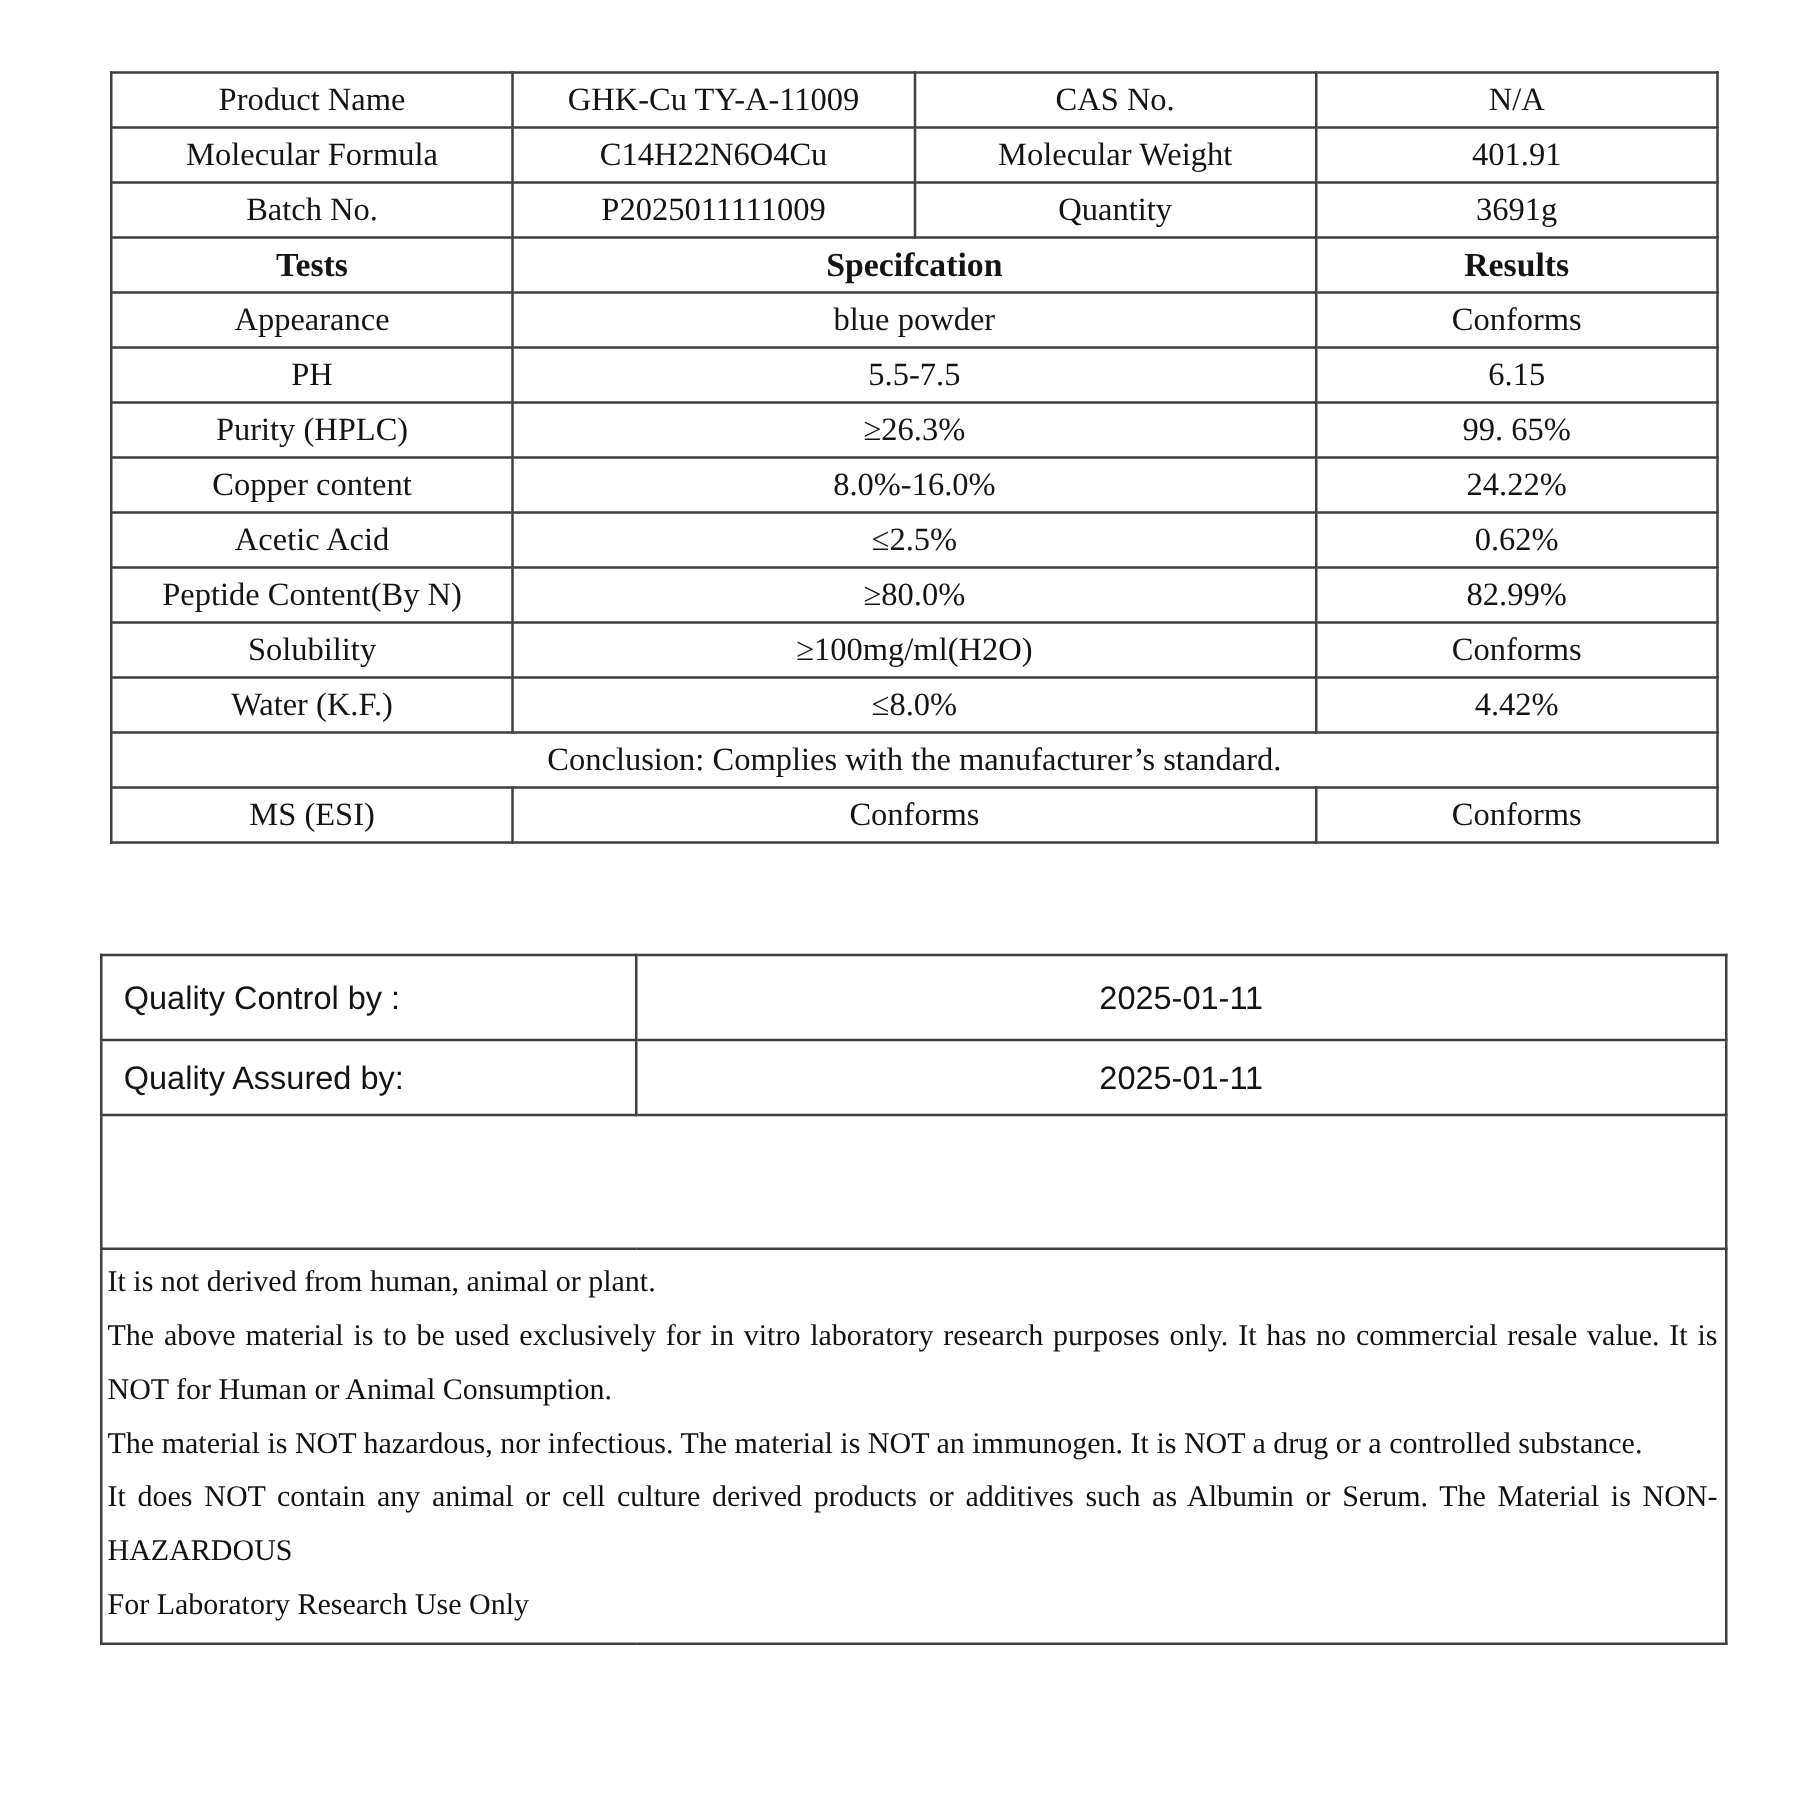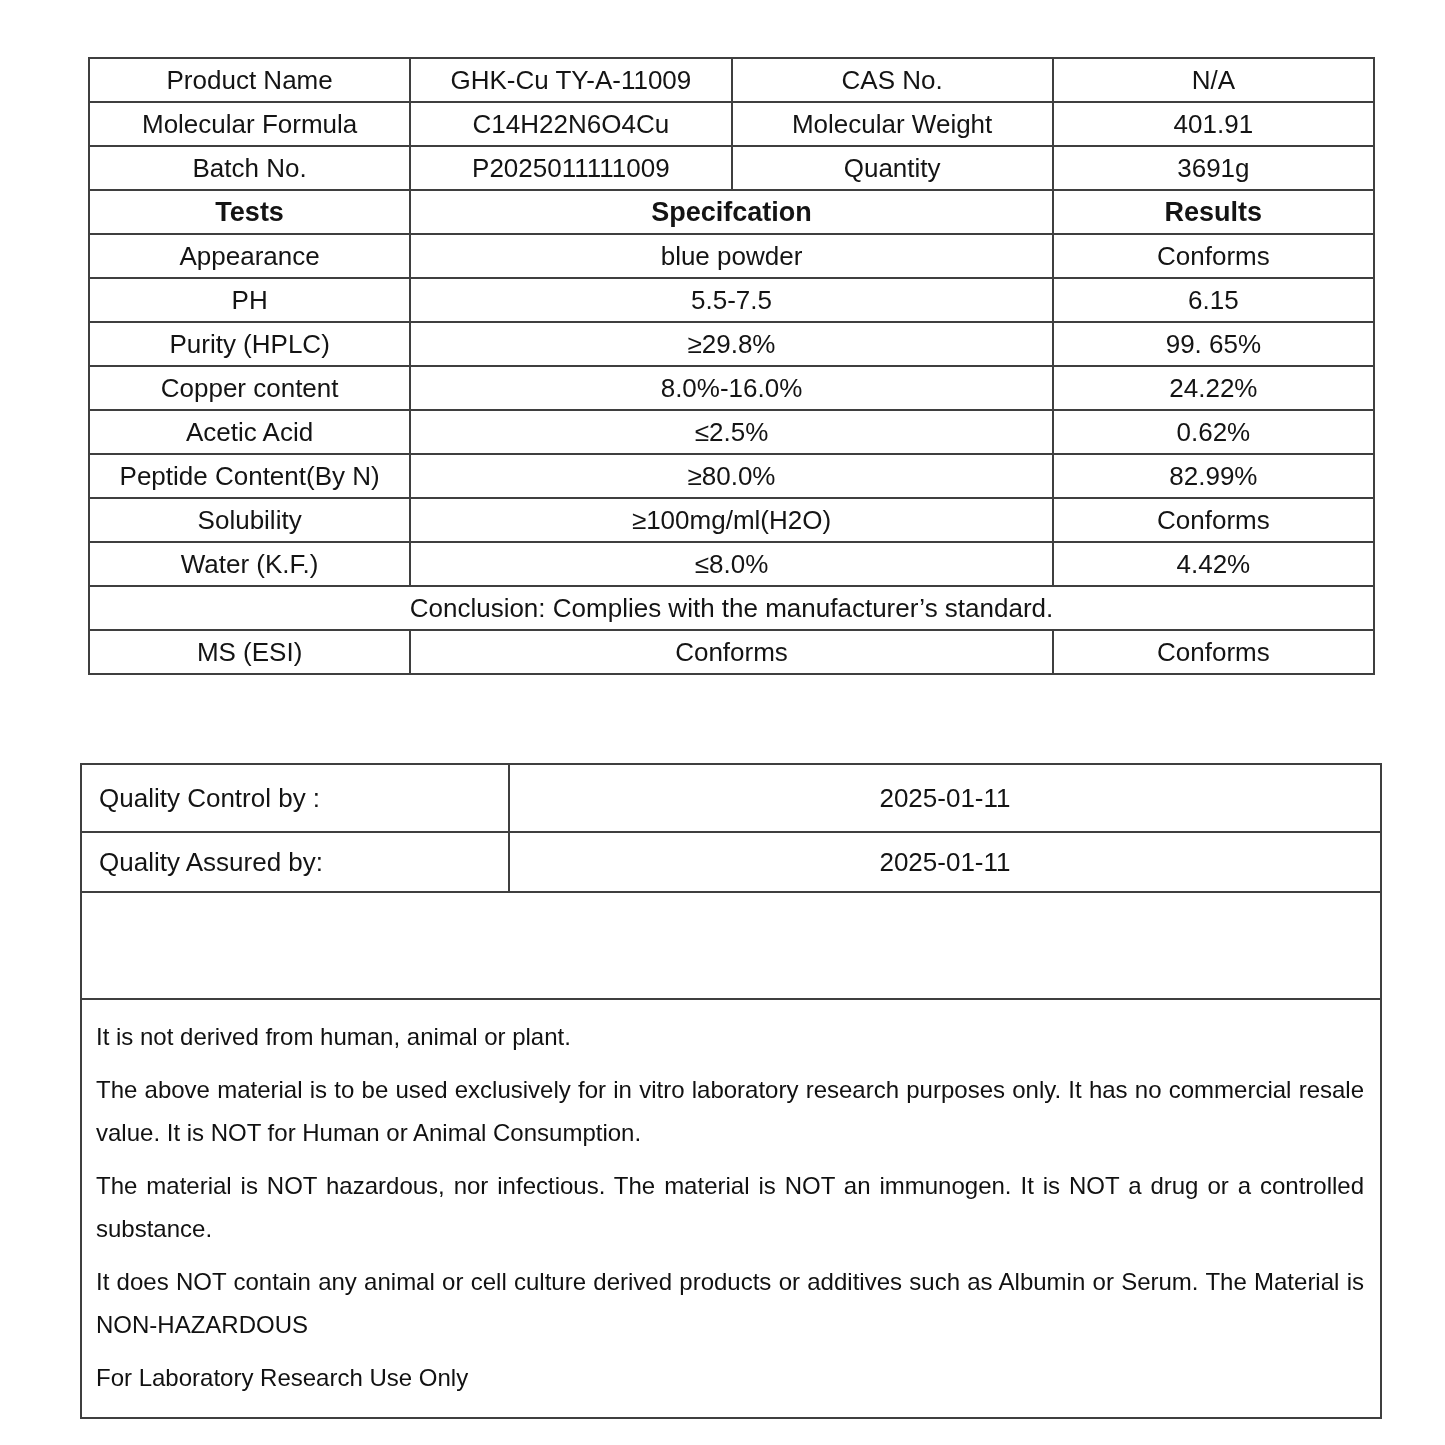--- a/index.html
+++ b/index.html
@@ -21,42 +21,43 @@
   .t1 { position: absolute; left: 88px; top: 57px; width: 1287px; }
   .t1 td {
     border: 2px solid #3f3f3f;
     text-align: center;
     vertical-align: middle;
     font-size: 26px;
     padding: 0 4px;
     overflow: hidden;
     white-space: nowrap;
   }
-  .t1 tr { height: 44px; }
+  .t1 tr { height: 44px; font-family: Liberation Serif, serif; }
   .t1 tr.hdr td { font-weight: 700; font-size: 27px; }
 
   
   .t2 { position: absolute; left: 80px; top: 763px; width: 1302px; }
   .t2 td {
     border: 2px solid #3f3f3f;
     vertical-align: middle;
     font-size: 26px;
   }
   .t2 .c1 { width: 428px; }
   .row-qc1 { height: 68px; }
   .row-qc2 { height: 60px; }
   .row-empty { height: 107px; }
   .qc-label { padding-left: 17px; }
   .qc-value { text-align: center; }
   .disc-cell { padding: 5px 6px 8px 4px; vertical-align: top; }
   .disc-cell p {
-    margin: 10px;
+    margin: 0;
     font-size: 24px;
     line-height: 43px;
     color: #111111;
+    font-family: Liberation Serif, serif;
   }
   .disc-cell p.just { text-align: justify; }
 </style>
 </head>
 <body>
 
 <div class="page">
 
   <table class="t1">
     <colgroup>
@@ -96,21 +97,21 @@
         <td colspan="2">blue powder</td>
         <td>Conforms</td>
       </tr>
       <tr>
         <td>PH</td>
         <td colspan="2">5.5-7.5</td>
         <td>6.15</td>
       </tr>
       <tr>
         <td>Purity (HPLC)</td>
-        <td colspan="2">≥29.8%</td>
+        <td colspan="2">≥26.3%</td>
         <td>99. 65%</td>
       </tr>
       <tr>
         <td>Copper content</td>
         <td colspan="2">8.0%-16.0%</td>
         <td>24.22%</td>
       </tr>
       <tr>
         <td>Acetic Acid</td>
         <td colspan="2">≤2.5%</td>

